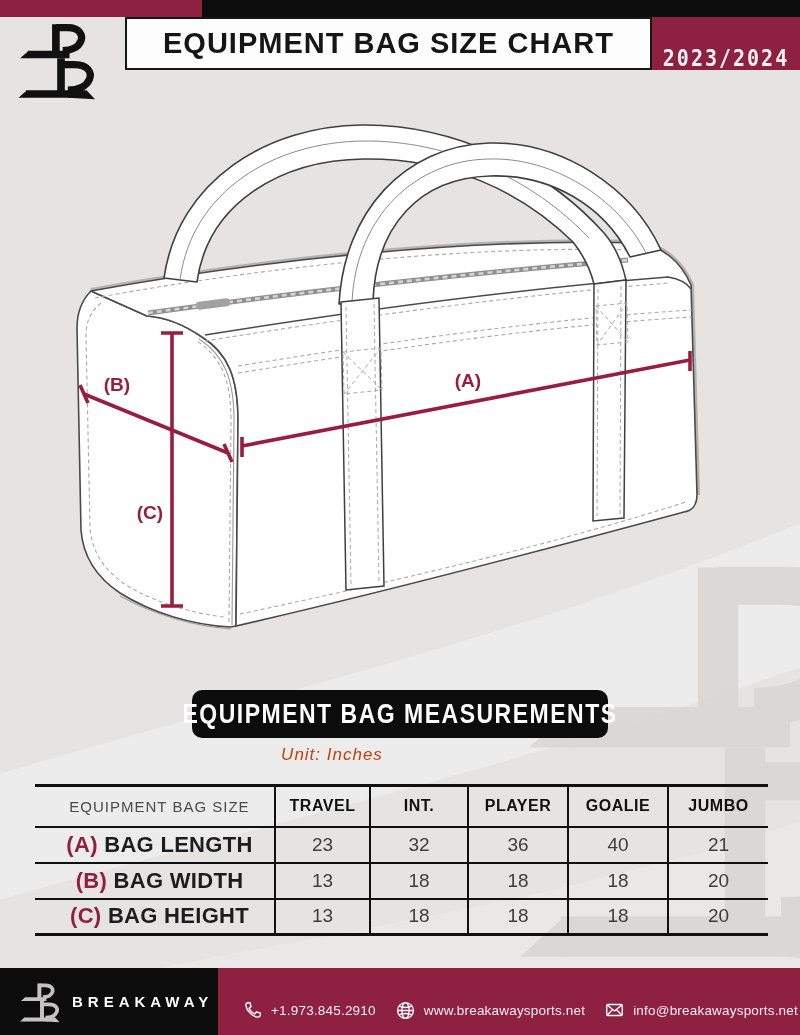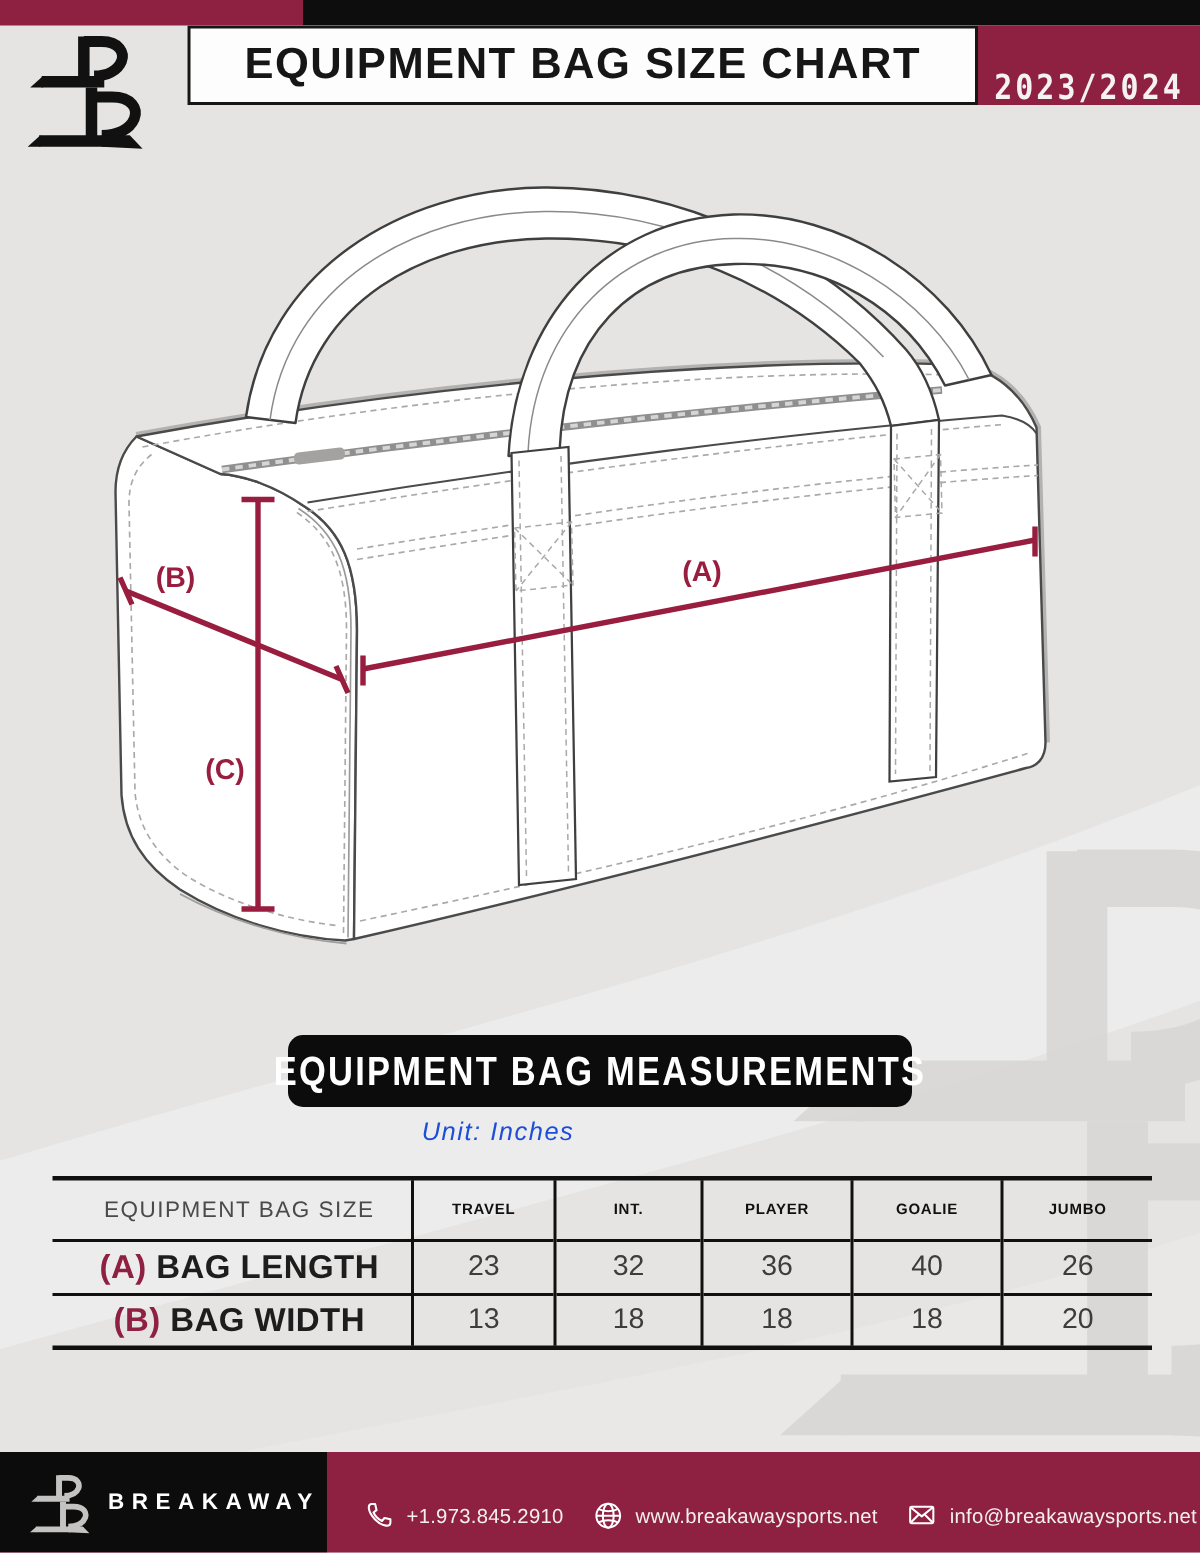--- a/index.html
+++ b/index.html
@@ -22,31 +22,31 @@
                  transform:scaleY(1.15);white-space:nowrap;}
   #header-logo{left:18px;top:20px;z-index:5;}
   
   #bag-figure{left:0;top:110px;z-index:2;}
   
   #banner{left:192px;top:690px;width:416px;height:48px;background:#0c0c0c;border-radius:10px;
           display:flex;align-items:center;justify-content:center;z-index:4;}
   #banner .t{color:#fff;font-weight:bold;font-size:23px;letter-spacing:1.5px;
              transform:scaleY(1.18);white-space:nowrap;}
   #unit-line{left:0;top:745px;width:664px;text-align:center;z-index:4;
-             font-style:italic;font-size:17px;color:#1d4ed8;letter-spacing:1px;}
+             font-style:italic;font-size:17px;color:#c2410c;letter-spacing:1px;}
   
   #size-table{left:35px;top:784px;width:733px;z-index:4;}
   table{border-collapse:collapse;table-layout:fixed;width:733px;background:transparent;
         border-top:3px solid #101010;border-bottom:3px solid #101010;}
   th,td{border-left:2px solid #101010;padding:0;text-align:center;vertical-align:middle;}
   th:first-child,td:first-child{border-left:none;text-align:center;padding-left:10px;}
   thead tr{height:41px;border-bottom:2px solid #101010;}
   tbody tr{height:36px;border-bottom:2px solid #101010;}
   tbody tr:last-child{border-bottom:none;}
-  th{font-size:10px;font-weight:bold;color:#101010;letter-spacing:0.5px;}
+  th{font-size:16px;font-weight:bold;color:#101010;letter-spacing:0.5px;}
   th.size-head{font-weight:normal;color:#4a4a4a;font-size:15px;letter-spacing:1px;}
   td{font-size:19px;color:#3d3d3d;}
   td.rowlab{font-size:22px;color:#1d1d1d;font-weight:bold;letter-spacing:0.3px;}
   td.rowlab .key{color:#8e2041;font-weight:bold;}
   
   #footer{left:0;top:968px;width:800px;height:84px;background:#8e2041;z-index:5;display:flex;}
   #footer-black{width:218px;height:67px;background:#0c0c0c;display:flex;align-items:center;flex:0 0 auto;}
   #footer-black .brand{color:#fff;font-size:15px;font-weight:bold;letter-spacing:5px;margin-left:8px;white-space:nowrap;}
   #footer-contacts{display:flex;align-items:center;gap:19px;padding-left:25px;color:#f3eff0;}
   .contact{display:flex;align-items:center;gap:8px;font-size:13.5px;letter-spacing:0.2px;white-space:nowrap;}
@@ -194,24 +194,32 @@
         <th>JUMBO</th>
       </tr>
     </thead>
     <tbody>
       <tr>
         <td class="rowlab"><span class="key">(A)</span> <span>BAG LENGTH</span></td>
         <td>23</td>
         <td>32</td>
         <td>36</td>
         <td>40</td>
-        <td>26</td>
+        <td>21</td>
       </tr>
       <tr>
         <td class="rowlab"><span class="key">(B)</span> <span>BAG WIDTH</span></td>
+        <td>13</td>
+        <td>18</td>
+        <td>18</td>
+        <td>18</td>
+        <td>20</td>
+      </tr>
+      <tr>
+        <td class="rowlab"><span class="key">(C)</span> <span>BAG HEIGHT</span></td>
         <td>13</td>
         <td>18</td>
         <td>18</td>
         <td>18</td>
         <td>20</td>
       </tr>
     </tbody>
   </table>
 </div>
 

